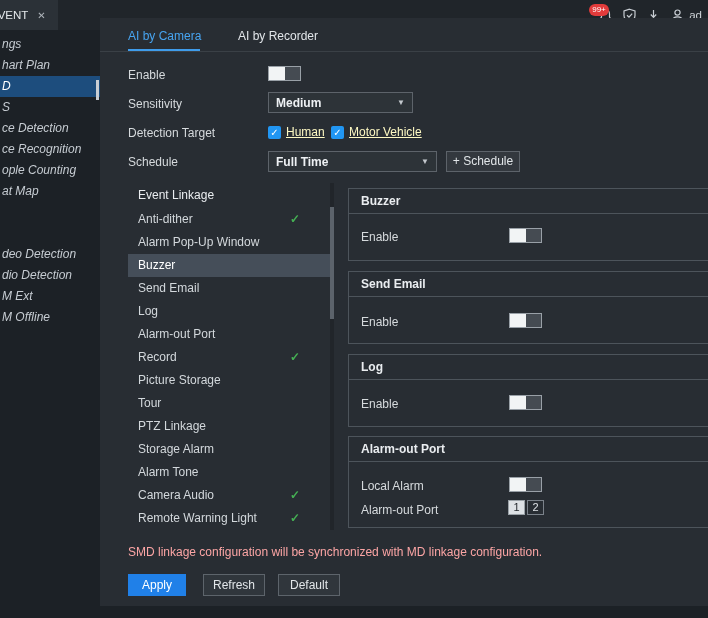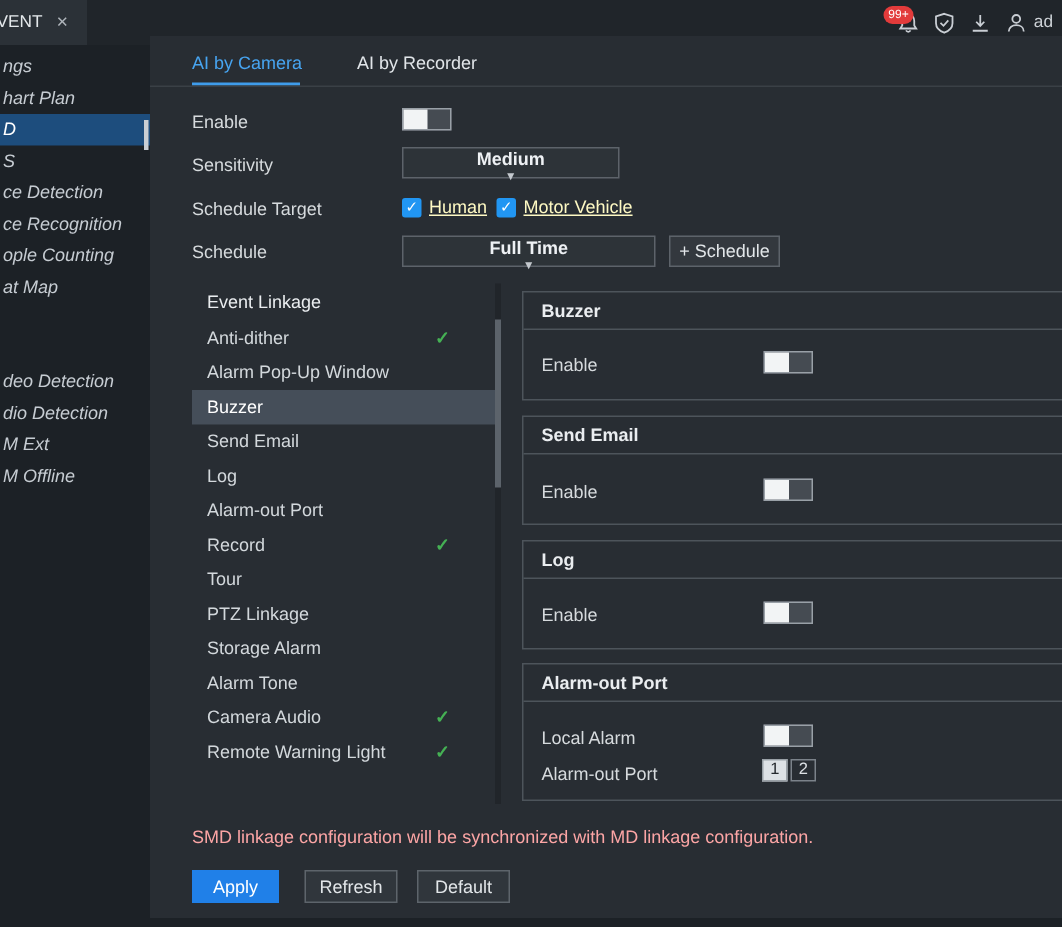--- a/index.html
+++ b/index.html
@@ -23,32 +23,32 @@
   .user-name { font-size:11.5px; color:#cdd2d7; }
   
   .sidebar { position:absolute; left:0; top:30px; width:100px; height:588px; background:#1c2126; }
   .sidebar-items { padding-top:4px; }
   .side-item { height:21px; line-height:21px; font-size:12px; color:#c6ccd2; padding-left:2px;
     white-space:nowrap; overflow:hidden;font-style:italic; }
   .side-item.selected { background:#1d4d7d; color:#ffffff; }
   .side-gap { height:42px; }
   .side-thumb { position:absolute; left:96px; top:50px; width:3px; height:20px; background:#c9ced4; }
   
-  .main { position:absolute; left:100px; top:24px; width:608px; height:588px; background:#282d33; overflow:hidden; }
+  .main { position:absolute; left:100px; top:18px; width:608px; height:588px; background:#282d33; overflow:hidden; }
   .mtab-camera { position:absolute; left:28px; top:11px; font-size:12px; color:#47a4f0; }
   .mtab-underline { position:absolute; left:28px; top:31px; width:72px; height:2px; background:#3f9ceb; }
   .mtab-recorder { position:absolute; left:138px; top:11px; font-size:12px; color:#e1e5e9; }
   .tabs-divider { position:absolute; left:0; top:33px; width:608px; height:1px; background:#3a4046; }
   .flabel { position:absolute; left:28px; font-size:12px; color:#d6dadd; }
   .lbl-enable { top:50px; } .lbl-sens { top:79px; } .lbl-target { top:108px; } .lbl-sched { top:137px; }
   .toggle { position:absolute; width:33px; height:15px; background:#454b52; border:1px solid #99a0a7; }
   .toggle::after { content:""; position:absolute; left:0; top:0; width:16px; height:13px; background:#f2f4f5; }
   .toggle-enable { left:168px; top:48px; }
   .dd { position:absolute; height:21px; background:#2d3338; border:1px solid #5d636a;
-    display:flex; align-items:center; justify-content:space-between; padding:0 7px;flex-direction:column; }
+    display:flex; align-items:center; justify-content:space-between; padding:0 7px; }
   .dd .val { font-size:12px; font-weight:bold; color:#eef1f4; }
   .dd .arr { font-size:8px; color:#c3c8cd; }
   .dd-sens { left:168px; top:74px; width:145px; }
   .dd-sched { left:168px; top:133px; width:169px; }
   .cbg { position:absolute; display:flex; align-items:center; gap:5px; height:14px; }
   .cb-human { left:168px; top:107px; } .cb-motor { left:231px; top:107px; }
   .cb { width:13px; height:13px; background:#2196f3; border-radius:2px; color:#fff;
     font-size:10px; line-height:13px; text-align:center; }
   .cbg .cbl { font-size:12px; color:#fef9c3;text-decoration:underline; }
   .btn-sched { position:absolute; left:346px; top:133px; width:74px; height:21px; background:#33383e;
@@ -149,21 +149,21 @@
 
   <div class="flabel lbl-enable">Enable</div>
   <div class="toggle toggle-enable"></div>
 
   <div class="flabel lbl-sens">Sensitivity</div>
   <div class="dd dd-sens">
     <span class="val">Medium</span>
     <span class="arr">▼</span>
   </div>
 
-  <div class="flabel lbl-target">Schedule Target</div>
+  <div class="flabel lbl-target">Detection Target</div>
   <div class="cbg cb-human">
     <span class="cb">✓</span>
     <span class="cbl">Human</span>
   </div>
   <div class="cbg cb-motor">
     <span class="cb">✓</span>
     <span class="cbl">Motor Vehicle</span>
   </div>
 
   <div class="flabel lbl-sched">Schedule</div>
@@ -192,20 +192,23 @@
       <span>Log</span>
     </div>
     <div class="el-item">
       <span>Alarm-out Port</span>
     </div>
     <div class="el-item">
       <span>Record</span>
       <span class="chk">✓</span>
     </div>
     <div class="el-item">
+      <span>Picture Storage</span>
+    </div>
+    <div class="el-item">
       <span>Tour</span>
     </div>
     <div class="el-item">
       <span>PTZ Linkage</span>
     </div>
     <div class="el-item">
       <span>Storage Alarm</span>
     </div>
     <div class="el-item">
       <span>Alarm Tone</span>

